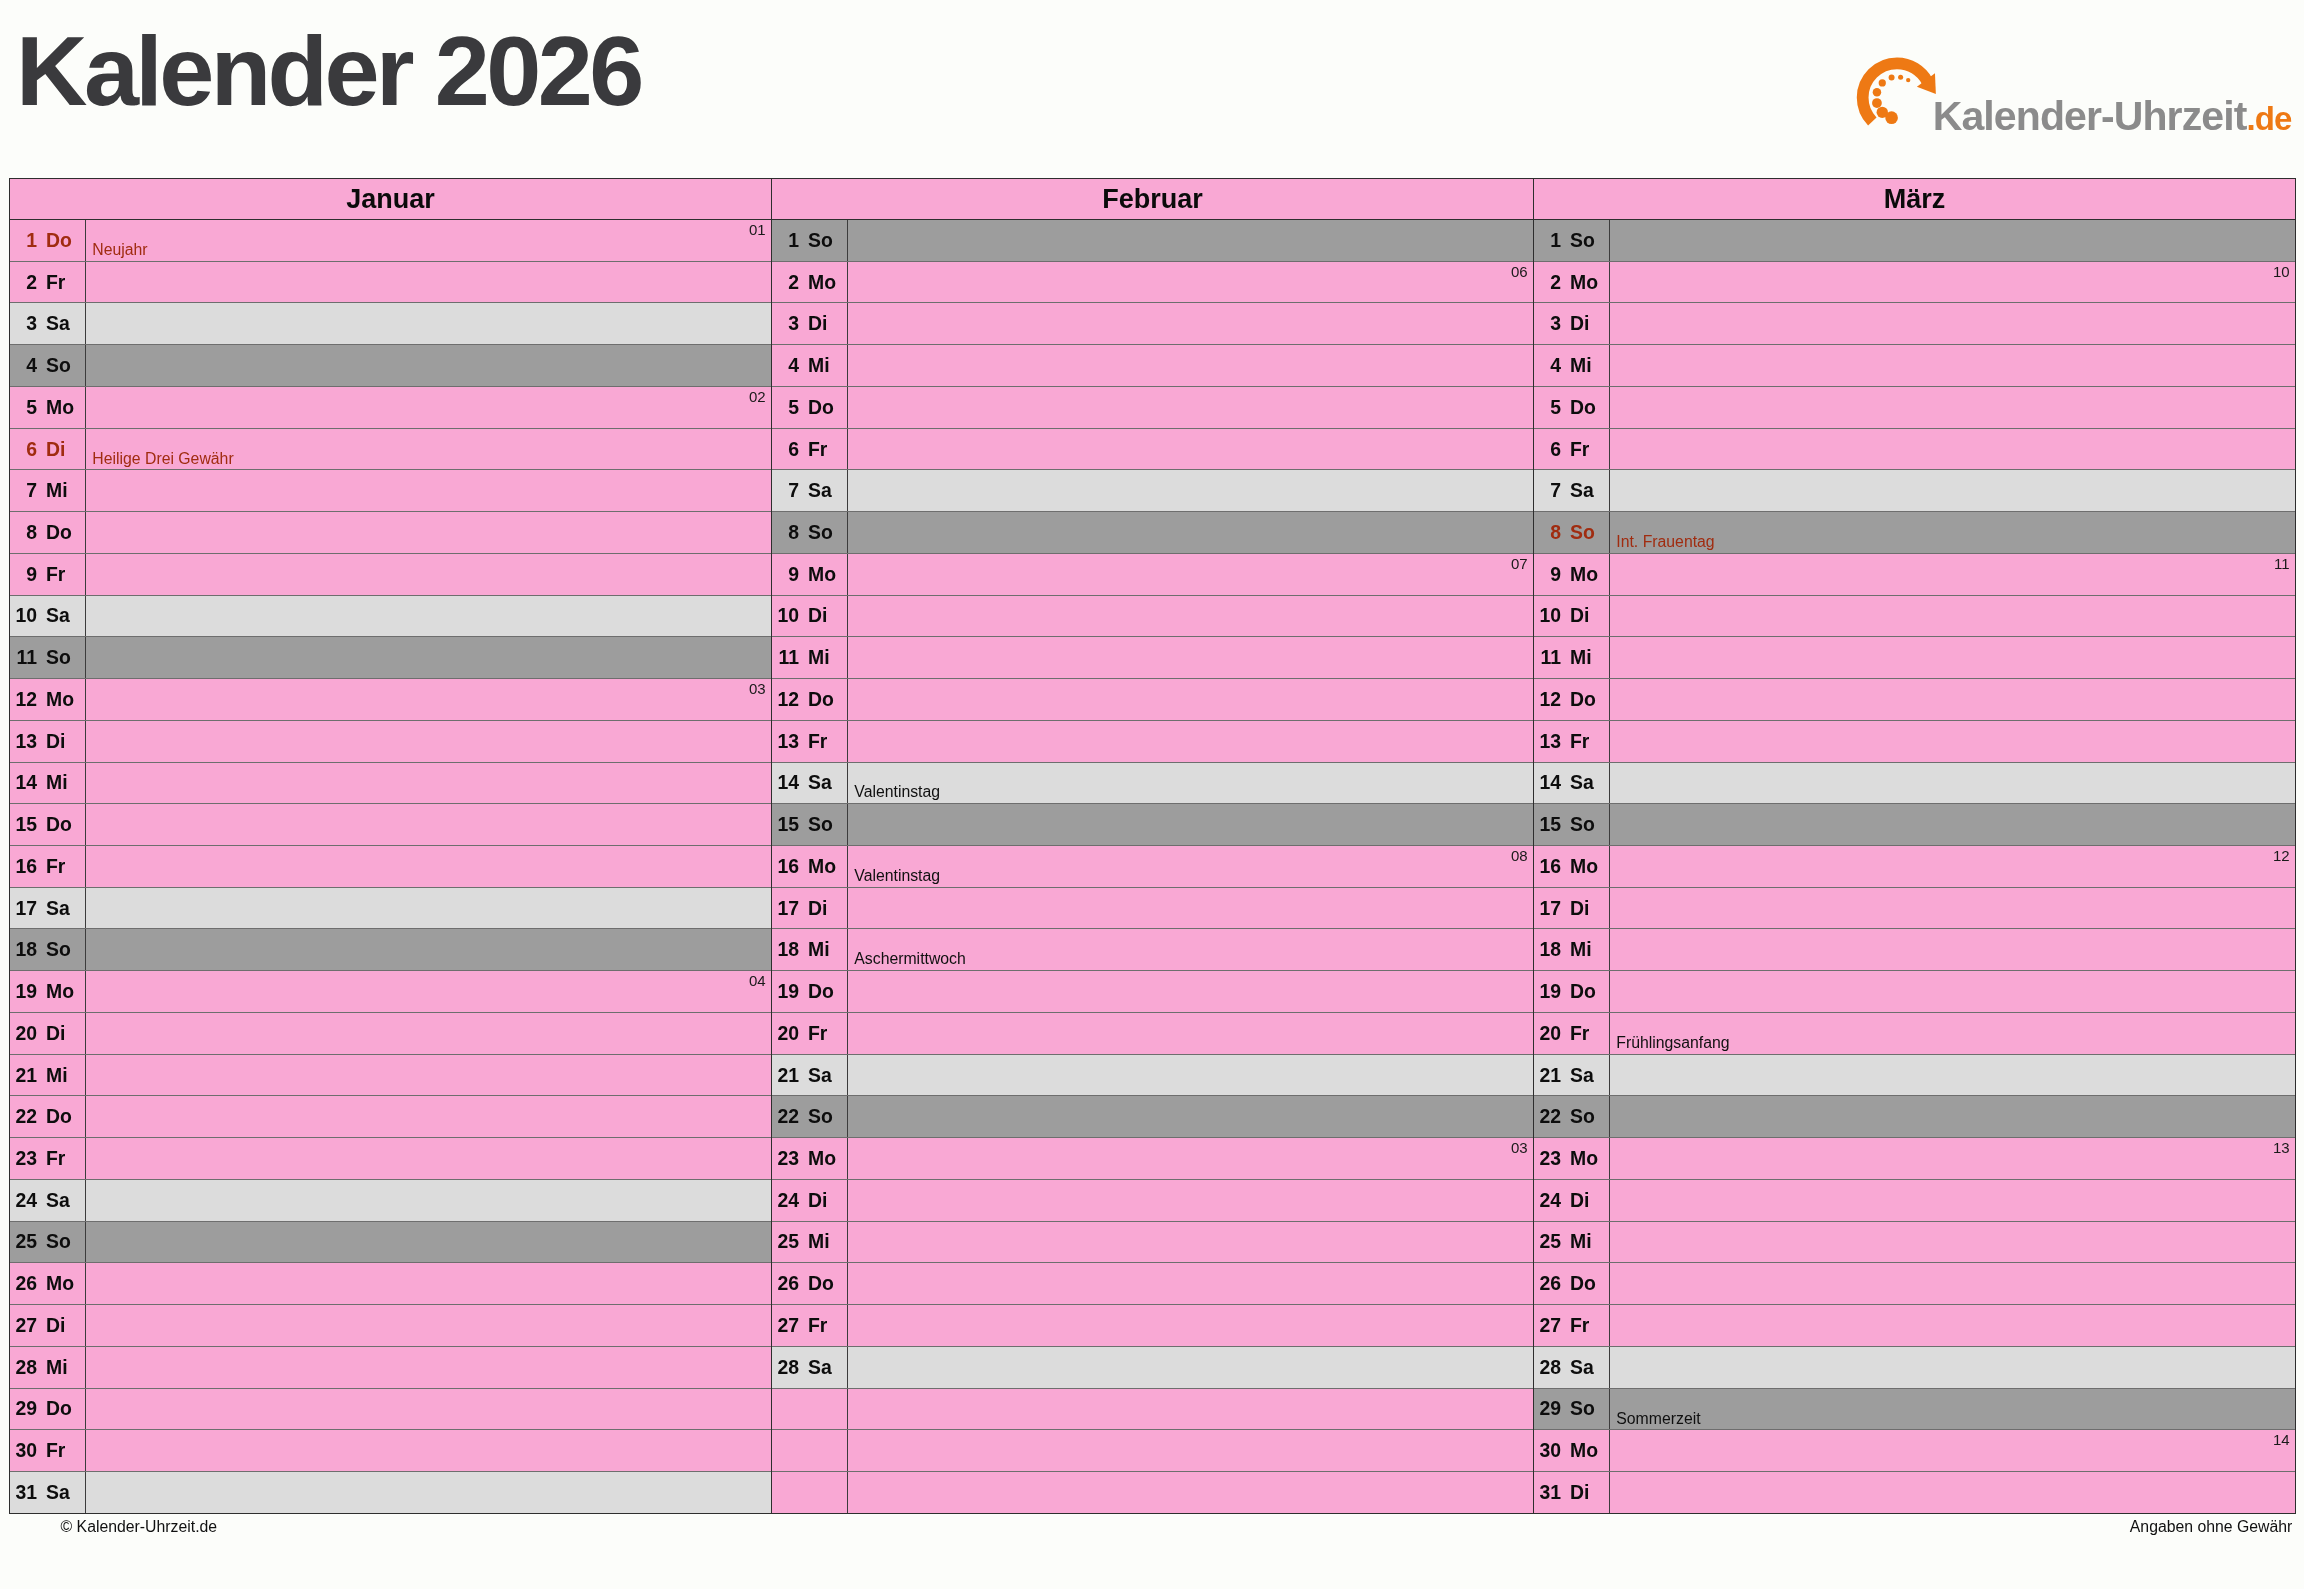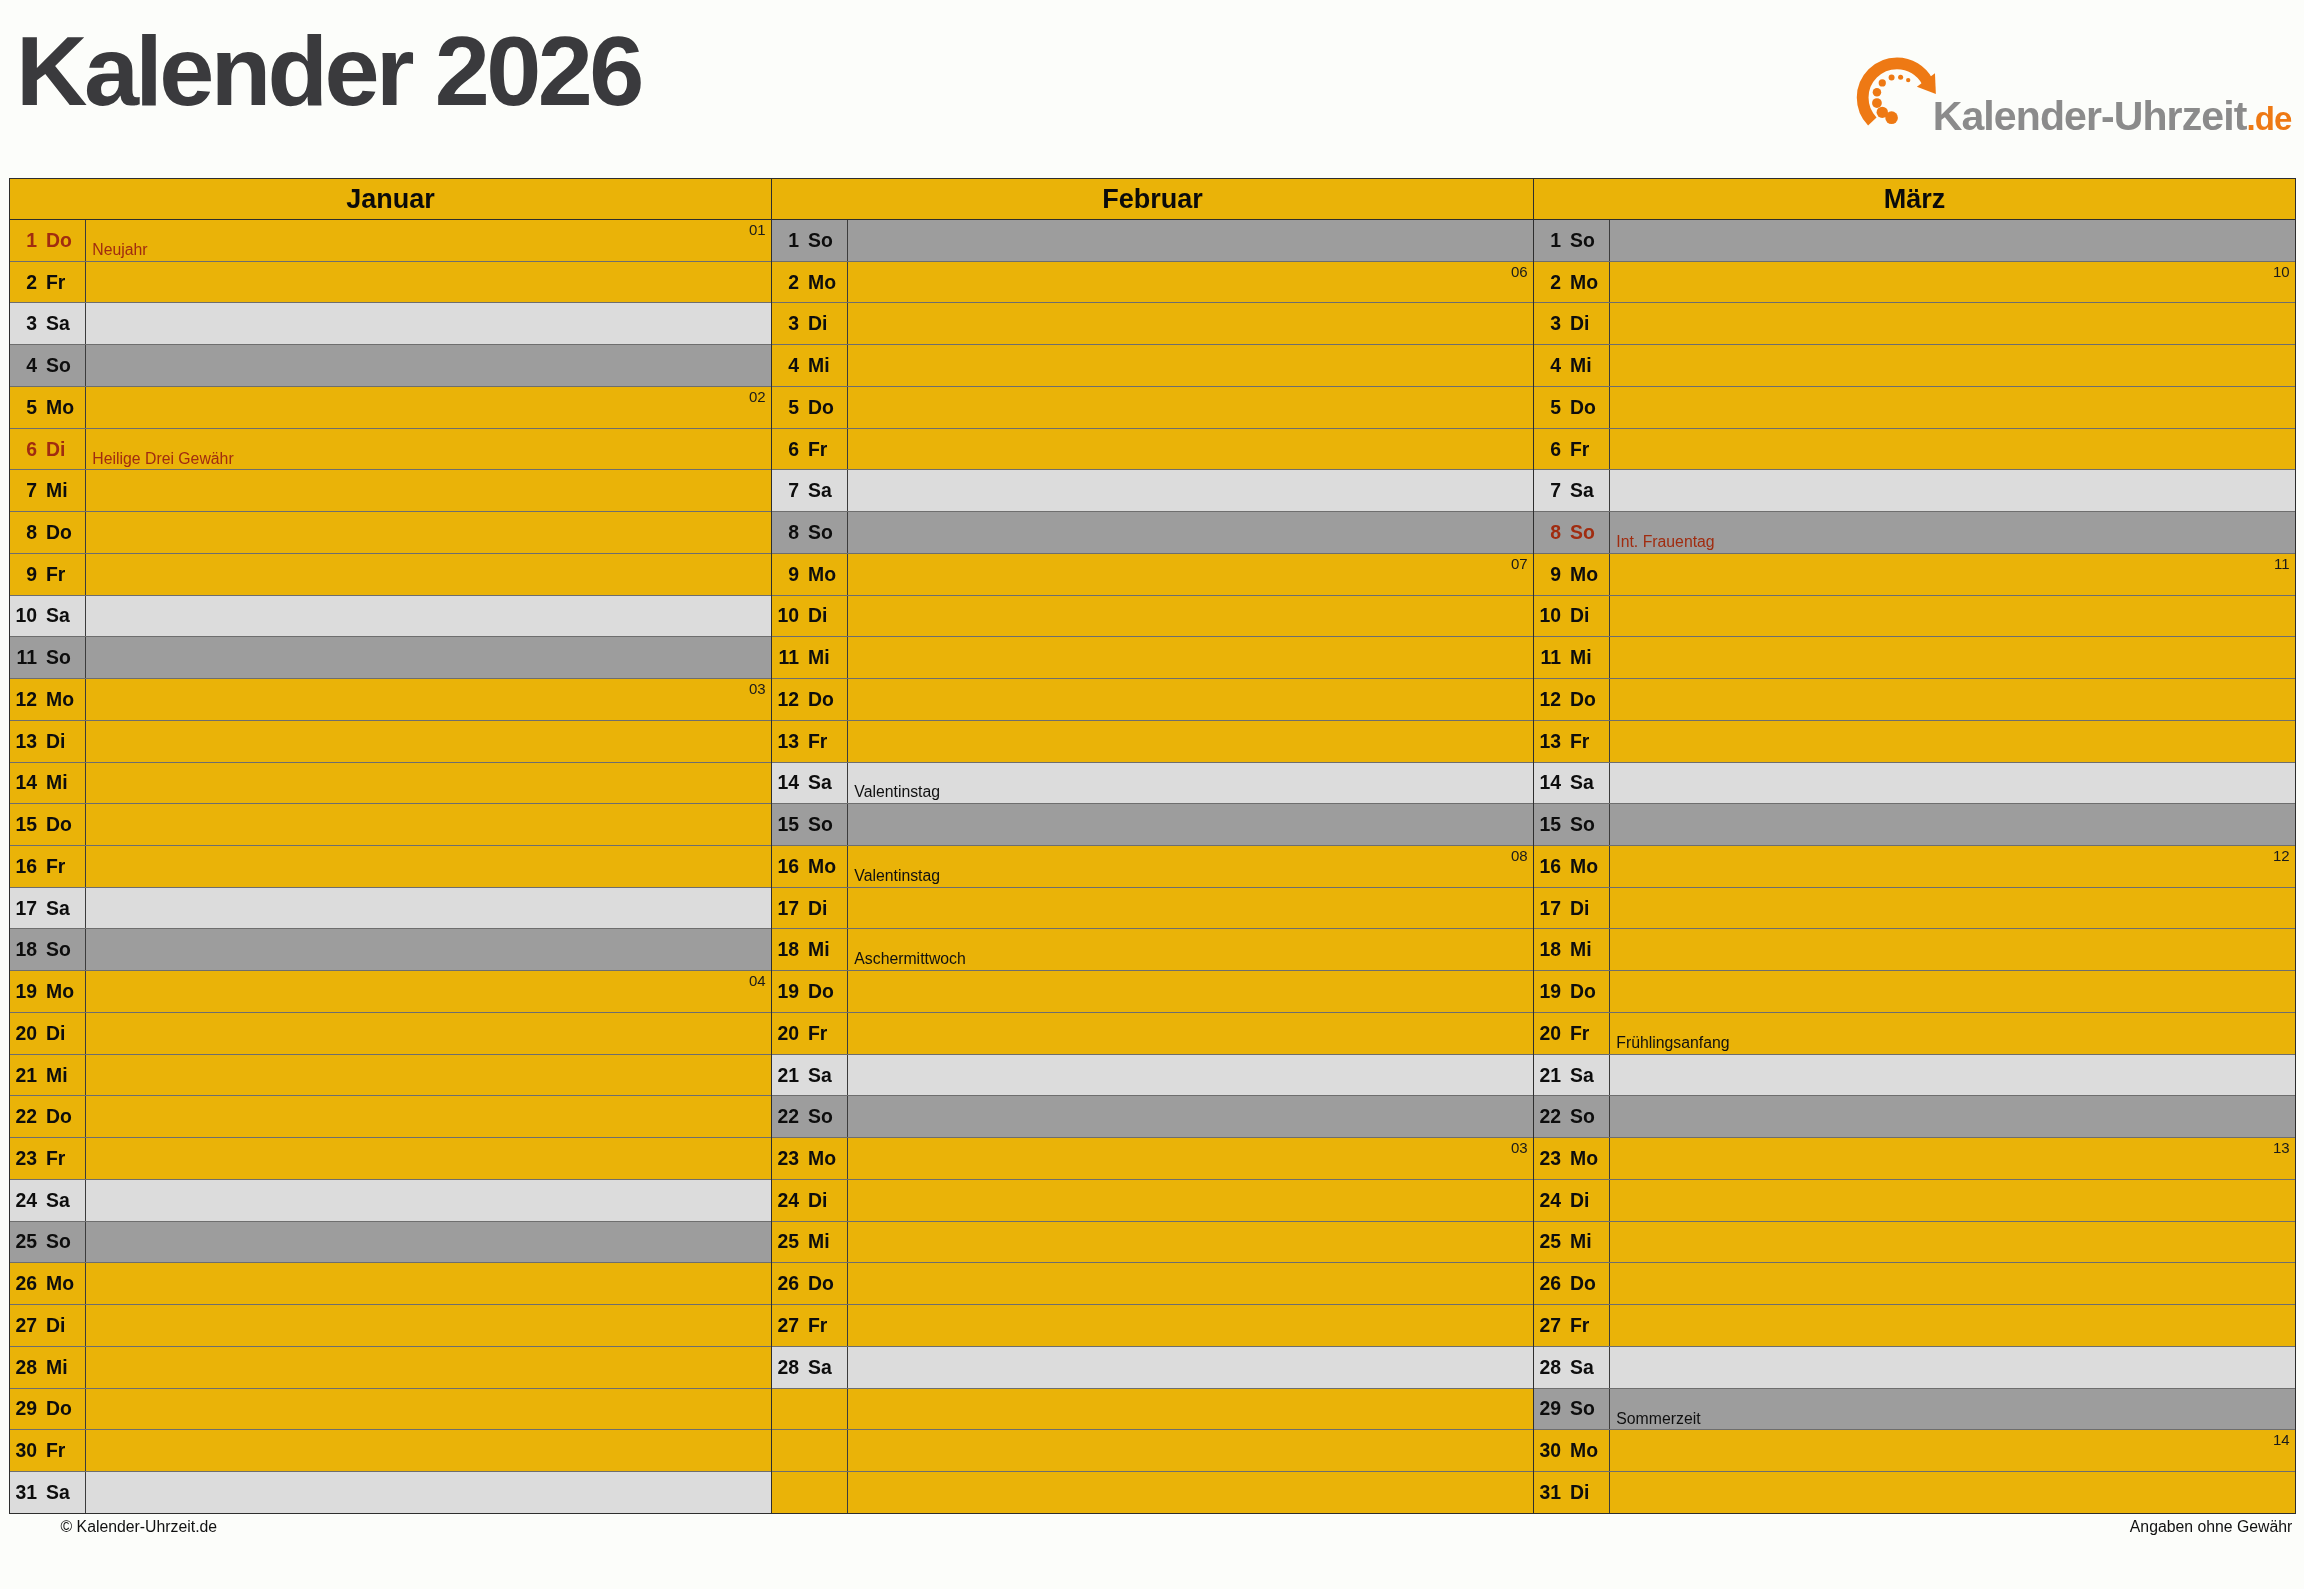--- a/index.html
+++ b/index.html
@@ -9,21 +9,21 @@
   .page-title{position:absolute;left:16px;top:14.4px;margin:0;
     font-size:99px;font-weight:bold;color:#3a3a3d;letter-spacing:-3.6px;white-space:nowrap;}
 
   .logo{position:absolute;top:47px;right:12.6px;display:flex;align-items:flex-end;text-decoration:none;}
   .logo-icon{width:94px;height:94px;margin-right:-10.8px;}
   .logo-text{font-weight:bold;font-size:41px;line-height:1;color:#8b8b8b;
     letter-spacing:-0.9px;margin-bottom:3.6px;white-space:nowrap;}
   .logo-text .tld{font-size:33px;color:var(--orange,#ee7914);}
 
   .calendar{position:absolute;left:9px;top:178px;width:2287px;height:1336px;
-    border:1.8px solid #2e2e2e;box-sizing:border-box;display:flex;background:#eab308;}
+    border:1.8px solid #2e2e2e;box-sizing:border-box;display:flex;background:#f9a8d4;}
   .month{flex:1 1 0;min-width:0;display:flex;flex-direction:column;}
   .month + .month{border-left:1.8px solid #2e2e2e;}
   .month-header{flex:0 0 41px;border-bottom:1.8px solid #2e2e2e;box-sizing:border-box;
     display:flex;align-items:center;justify-content:center;
     font-size:27px;font-weight:bold;color:#0b0b0b;}
   .days{flex:1 1 auto;display:flex;flex-direction:column;}
   .row{flex:1 1 0;display:flex;box-sizing:border-box;background:transparent;}
   .row + .row{border-top:1.8px solid #6e6e6e;}
   .row.sat{background:var(--sat,#dcdcdc);}
   .row.sun{background:var(--sun,#9d9d9d);}

